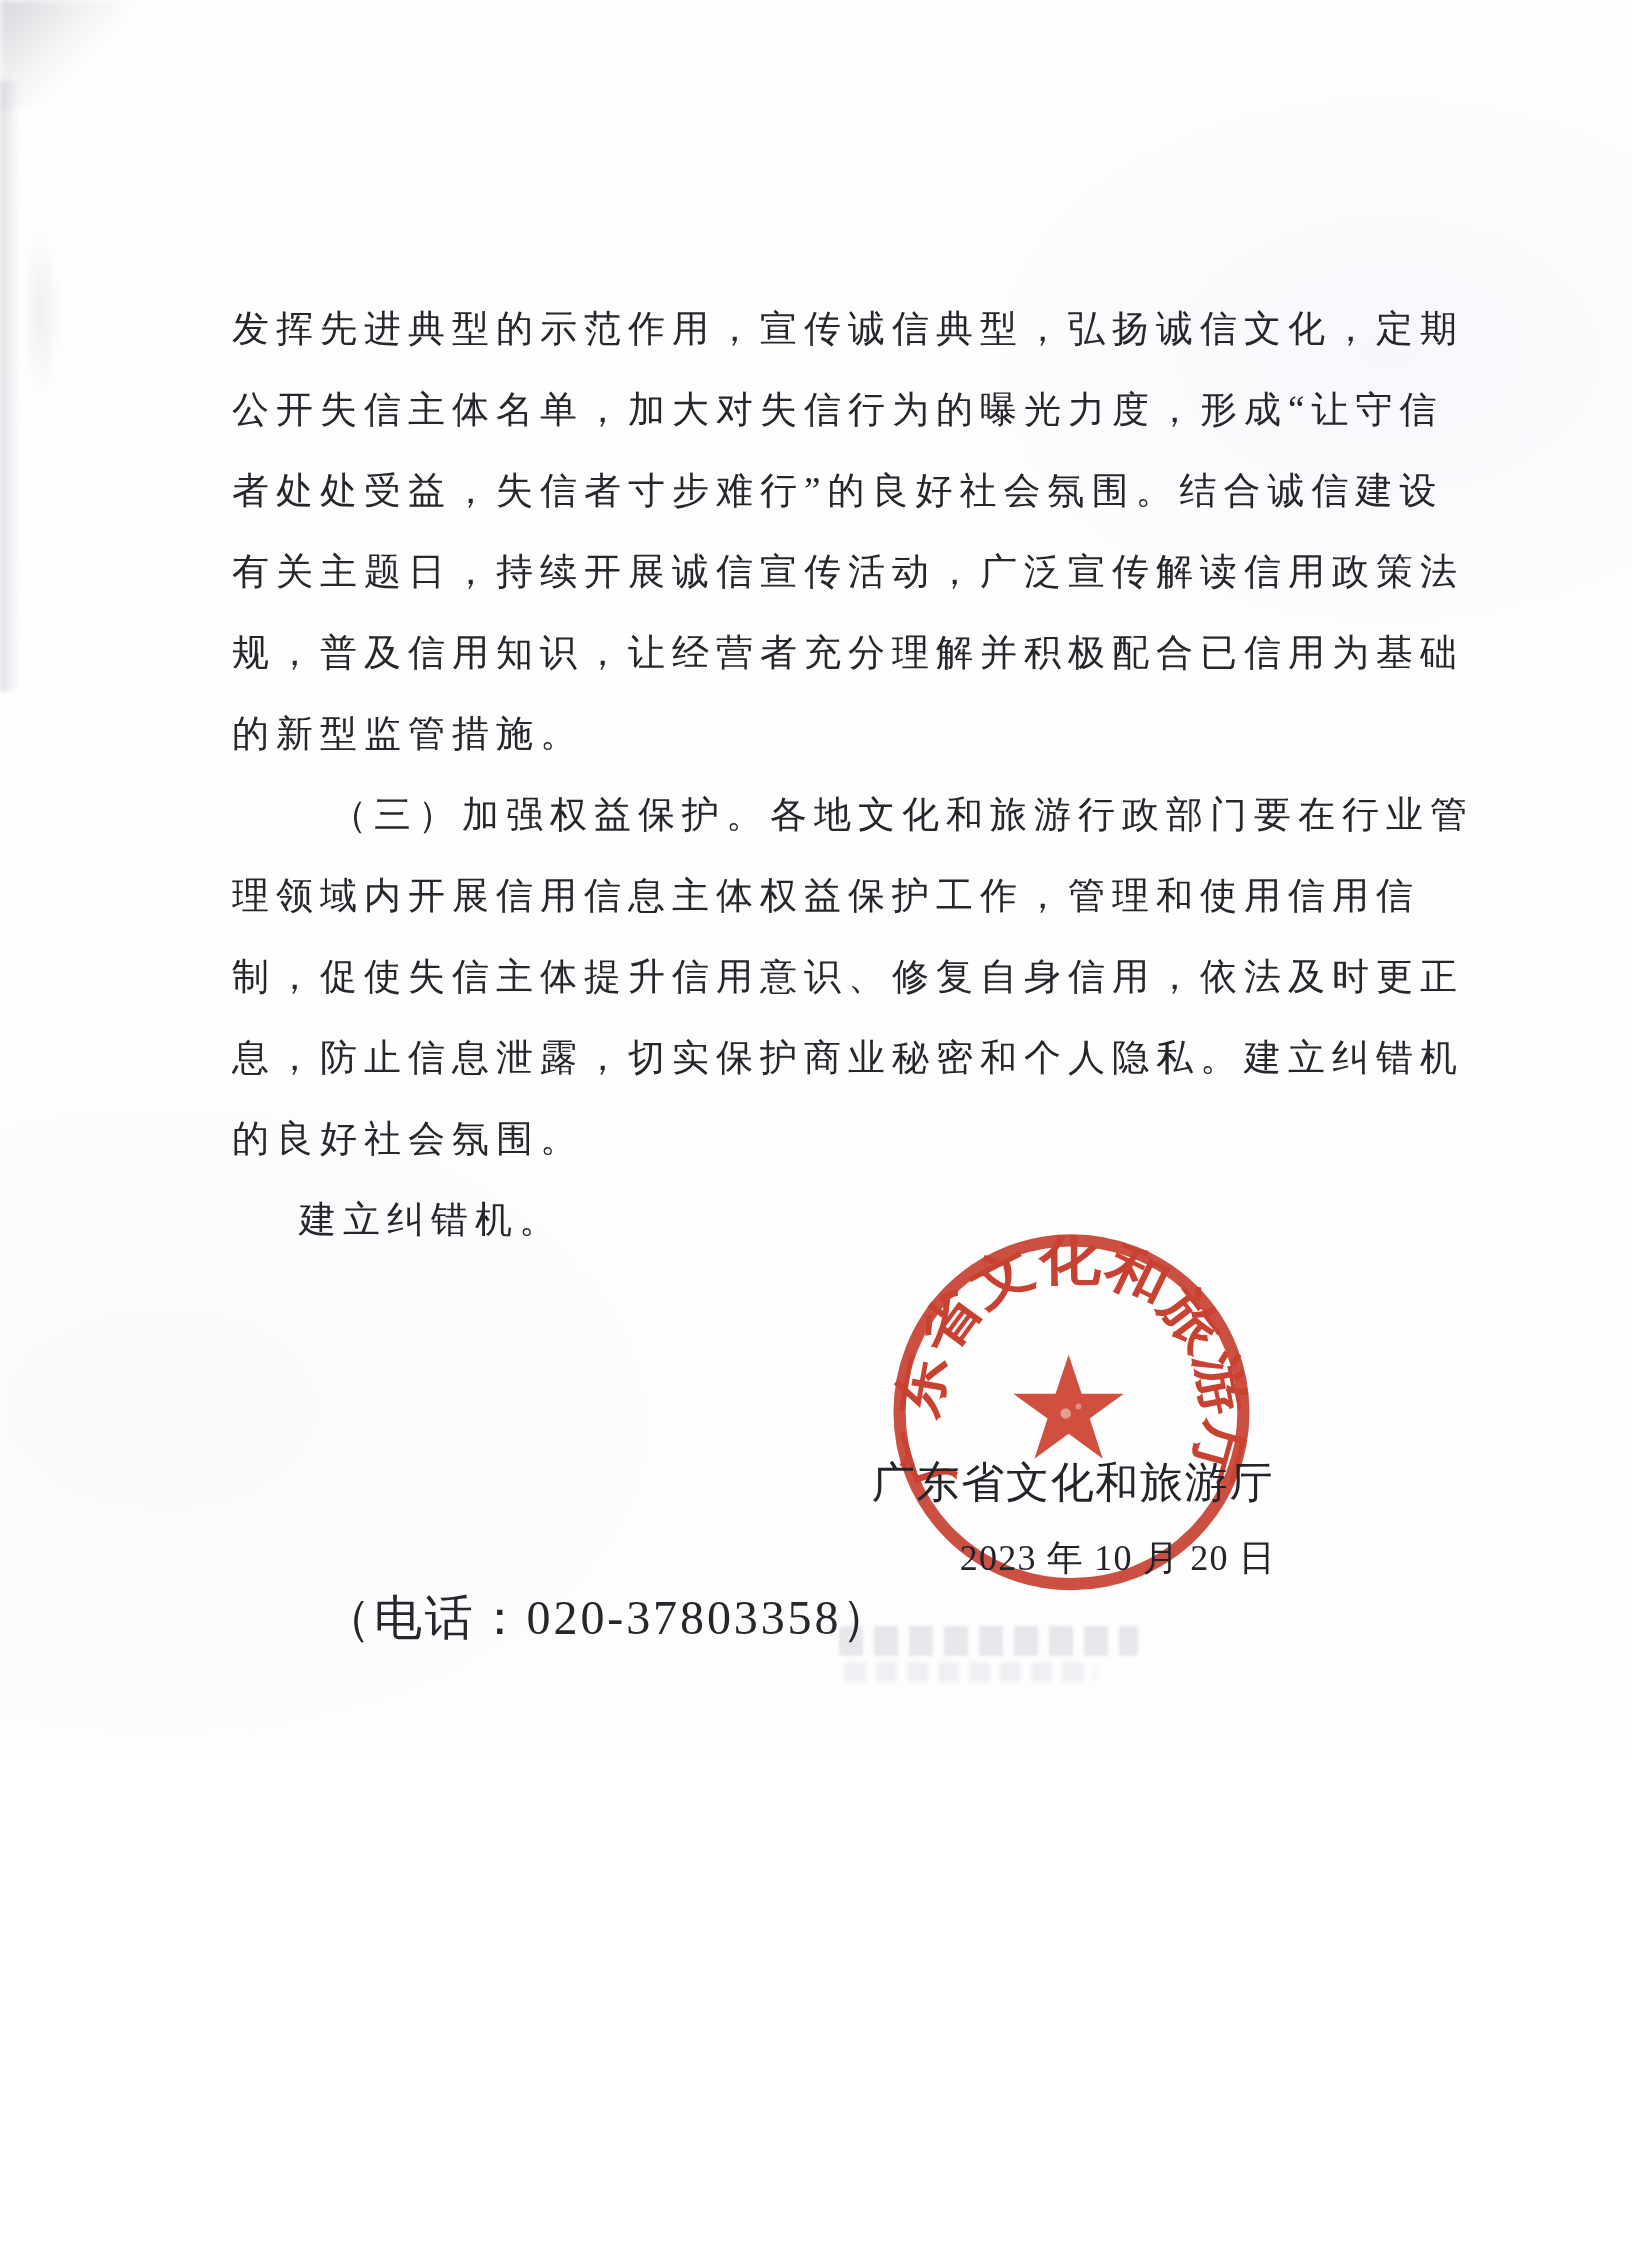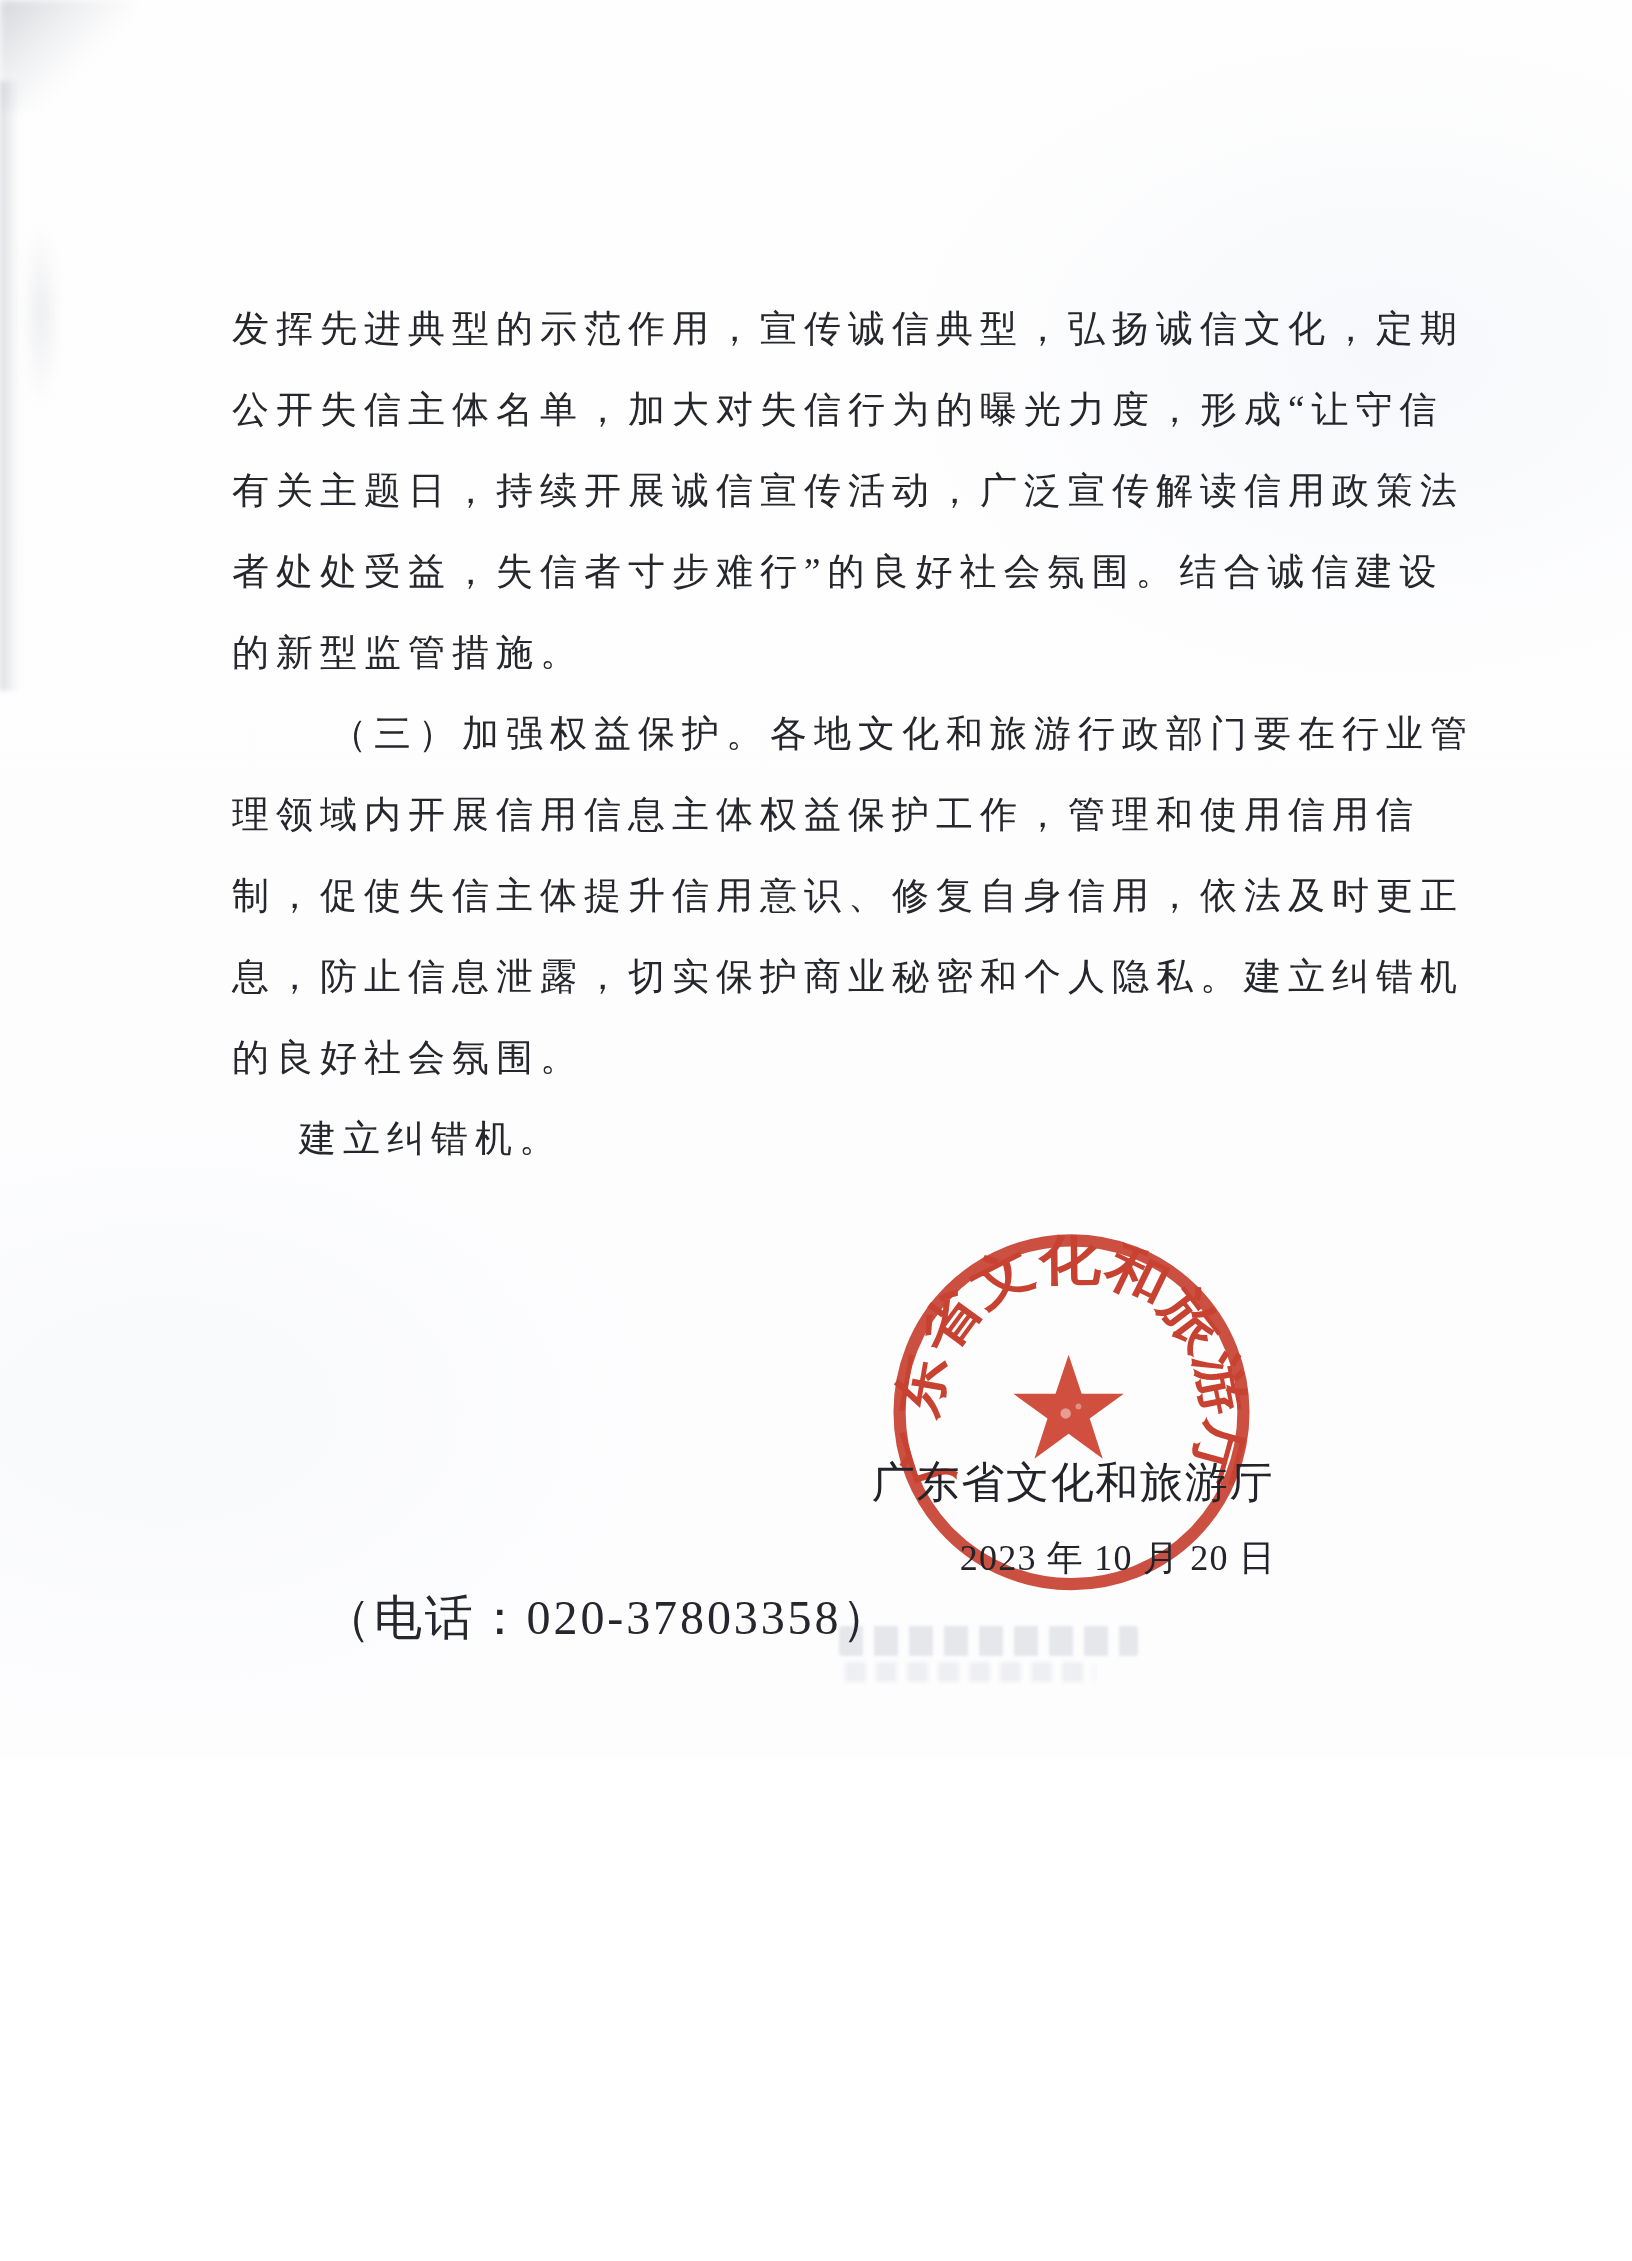--- a/index.html
+++ b/index.html
@@ -92,22 +92,23 @@
 
 <div class="page">
 
   <div class="corner-smudge"></div>
   <div class="edge-streak"></div>
   <div class="edge-smudge2"></div>
 
   <div class="textblock">
     <div class="line">发挥先进典型的示范作用，宣传诚信典型，弘扬诚信文化，定期</div>
     <div class="line">公开失信主体名单，加大对失信行为的曝光力度，形成“让守信</div>
+    <div class="line">者处处受益，失信者寸步难行”的良好社会氛围。结合诚信建设</div>
     <div class="line">有关主题日，持续开展诚信宣传活动，广泛宣传解读信用政策法</div>
-    <div class="line">者处处受益，失信者寸步难行”的良好社会氛围。结合诚信建设</div>
+    <div class="line">规，普及信用知识，让经营者充分理解并积极配合已信用为基础</div>
     <div class="line">的新型监管措施。</div>
     <div class="line indent-par">（三）加强权益保护。各地文化和旅游行政部门要在行业管</div>
     <div class="line">理领域内开展信用信息主体权益保护工作，管理和使用信用信</div>
     <div class="line">制，促使失信主体提升信用意识、修复自身信用，依法及时更正</div>
     <div class="line">息，防止信息泄露，切实保护商业秘密和个人隐私。建立纠错机</div>
     <div class="line">的良好社会氛围。</div>
     <div class="line indent-close">建立纠错机。</div>
   </div>
 
   <svg class="seal-svg" viewBox="0 0 680 680">

